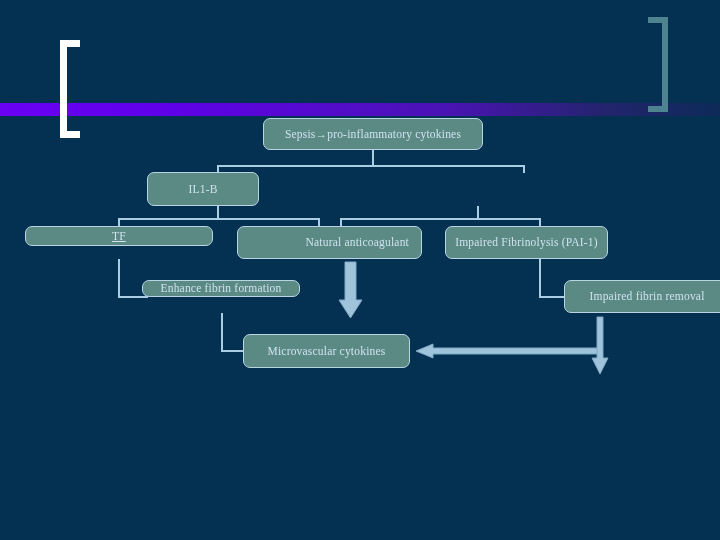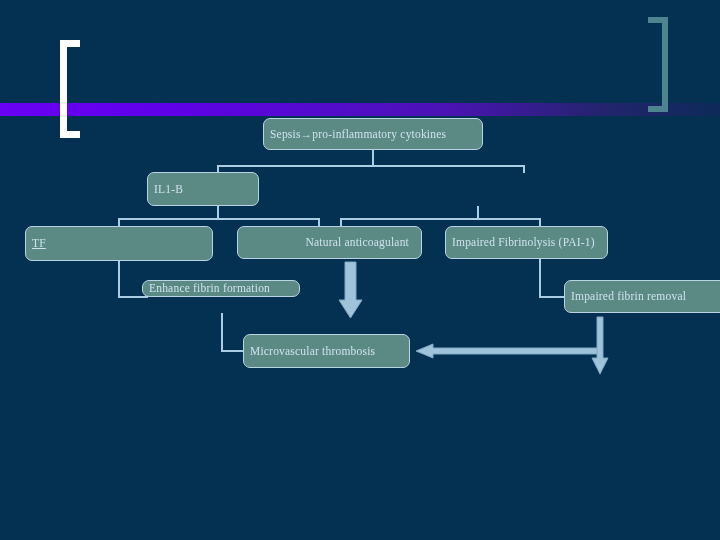--- a/index.html
+++ b/index.html
@@ -55,21 +55,21 @@
     position: absolute;
     box-sizing: border-box;
     background: #5b8a85;
     border: 1px solid #b9d4e4;
     border-radius: 7px;
     color: #cfe2ee;
     font-size: 11.5px;
     line-height: 1.1;
     display: flex;
     align-items: center;
-    justify-content: flex-start;
+    justify-content: center;
     text-align: center;
     letter-spacing: .2px;
     z-index: 3;
     padding: 0 6px;
   }
   .node span { display: inline-block; white-space: nowrap; }
 
   
   .ln {
     position: absolute;
@@ -138,37 +138,37 @@
 
   <div class="node" style="left:263px; top:118px; width:220px; height:32px;">
     <span>Sepsis→pro-inflammatory cytokines</span>
   </div>
 
   <div class="node" style="left:147px; top:172px; width:112px; height:34px;">
     <span>IL1-B</span>
   </div>
 
 
-  <div class="node" style="left:25px; top:226px; width:188px; height:35px;text-decoration:underline;">
+  <div class="node" style="left:25px; top:226px; width:188px; height:20px;text-decoration:underline;">
     <span>TF</span>
   </div>
 
   <div class="node" style="left:237px; top:226px; width:185px; height:33px; justify-content:flex-end; padding-right:12px;">
     <span>Natural anticoagulant</span>
   </div>
 
   <div class="node" style="left:445px; top:226px; width:163px; height:33px;">
     <span>Impaired Fibrinolysis (PAI-1)</span>
   </div>
 
   <div class="node" style="left:142px; top:280px; width:158px; height:17px;">
     <span>Enhance fibrin formation</span>
   </div>
 
   <div class="node" style="left:564px; top:280px; width:166px; height:33px;">
     <span>Impaired fibrin removal</span>
   </div>
 
   <div class="node" style="left:243px; top:334px; width:167px; height:34px;">
-    <span>Microvascular thrombosis</span>
+    <span>Microvascular cytokines</span>
   </div>
 
 </div>
 
 </body></html>

